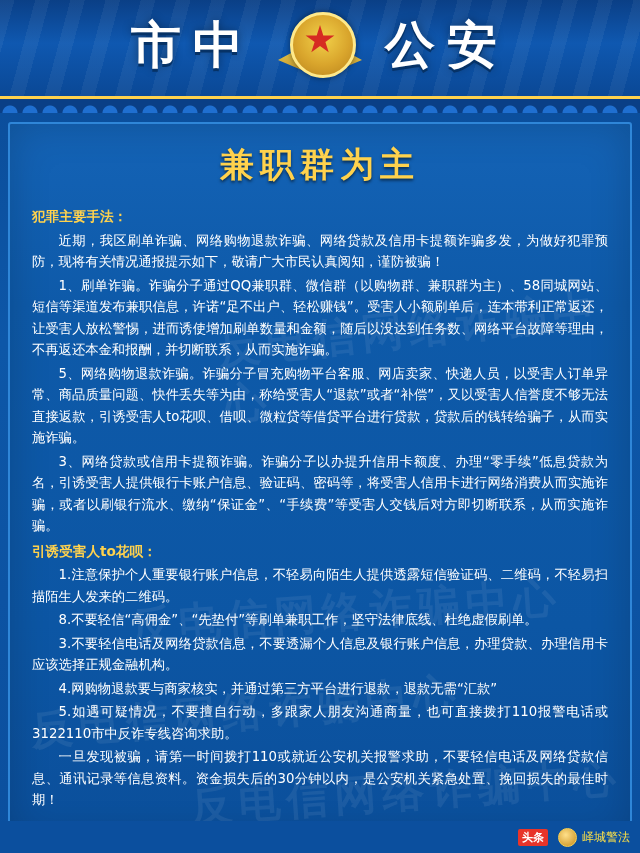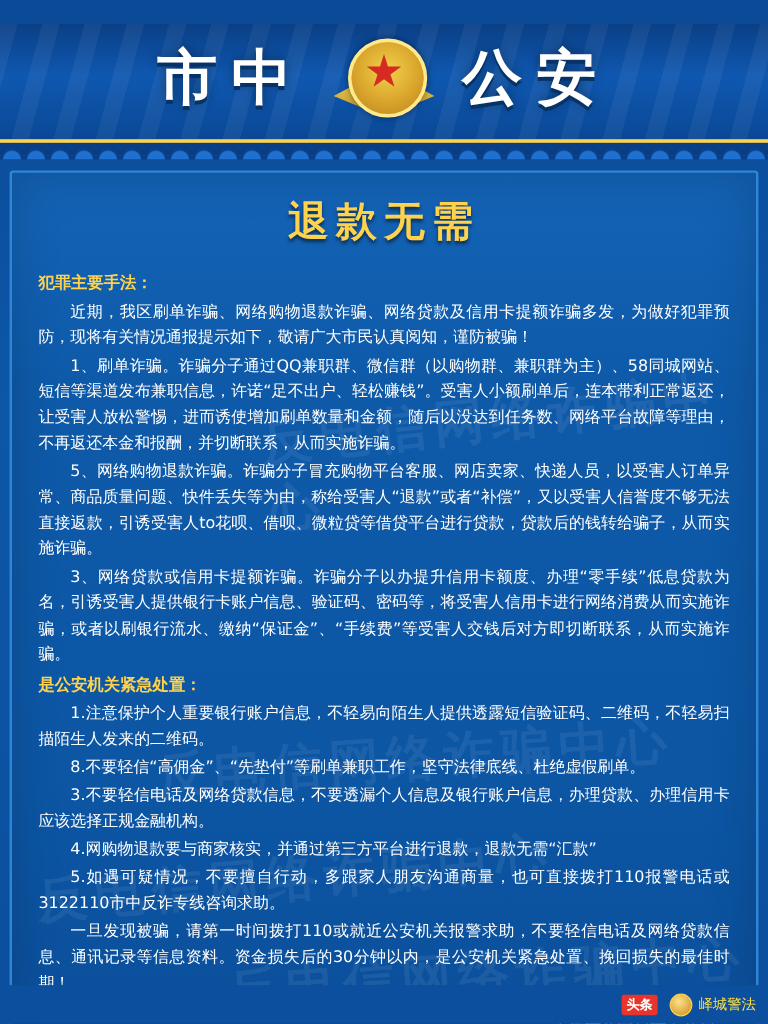--- a/index.html
+++ b/index.html
@@ -15,21 +15,20 @@
     background:linear-gradient(180deg,#0a4a96 0%,#0d57a8 40%,#0b4f9e 100%);
     overflow:hidden;
   }
 
   
   .header{
     position:relative;height:96px;
     background:linear-gradient(180deg,#0a3f86 0%,#0f58b0 45%,#0a4896 100%);
     border-bottom:3px solid #ffd24d;
     overflow:hidden;
-    margin-top:20px;
   }
   .header::before{
     content:"";position:absolute;left:0;right:0;top:0;height:96px;
     background:
       repeating-linear-gradient(105deg, rgba(255,255,255,0.05) 0 14px, rgba(255,255,255,0) 14px 34px);
   }
   .header-title{
     position:absolute;top:12px;left:0;right:0;
     text-align:center;
     color:#ffffff;
@@ -173,31 +172,31 @@
 
   <div class="card">
 
     <div class="watermark">
       <div class="wm1">反电信网络诈骗中心</div>
       <div class="wm2">反电信网络诈骗中心</div>
       <div class="wm3">反电信网络诈骗中心</div>
       <div class="wm4">反电信网络诈骗中心</div>
     </div>
 
-    <div class="doc-title">退款无需</div>
+    <div class="doc-title">兼职群为主</div>
 
     <div class="content">
       <p class="para section-head">犯罪主要手法：</p>
 
       <p class="para">近期，我区刷单诈骗、网络购物退款诈骗、网络贷款及信用卡提额诈骗多发，为做好犯罪预防，现将有关情况通报提示如下，敬请广大市民认真阅知，谨防被骗！</p>
       <p class="para">1、刷单诈骗。诈骗分子通过QQ兼职群、微信群（以购物群、兼职群为主）、58同城网站、短信等渠道发布兼职信息，许诺“足不出户、轻松赚钱”。受害人小额刷单后，连本带利正常返还，让受害人放松警惕，进而诱使增加刷单数量和金额，随后以没达到任务数、网络平台故障等理由，不再返还本金和报酬，并切断联系，从而实施诈骗。</p>
       <p class="para">5、网络购物退款诈骗。诈骗分子冒充购物平台客服、网店卖家、快递人员，以受害人订单异常、商品质量问题、快件丢失等为由，称给受害人“退款”或者“补偿”，又以受害人信誉度不够无法直接返款，引诱受害人to花呗、借呗、微粒贷等借贷平台进行贷款，贷款后的钱转给骗子，从而实施诈骗。</p>
       <p class="para">3、网络贷款或信用卡提额诈骗。诈骗分子以办提升信用卡额度、办理“零手续”低息贷款为名，引诱受害人提供银行卡账户信息、验证码、密码等，将受害人信用卡进行网络消费从而实施诈骗，或者以刷银行流水、缴纳“保证金”、“手续费”等受害人交钱后对方即切断联系，从而实施诈骗。</p>
 
-      <p class="para section-head">是公安机关紧急处置：</p>
+      <p class="para section-head">引诱受害人to花呗：</p>
       <p class="para">1.注意保护个人重要银行账户信息，不轻易向陌生人提供透露短信验证码、二维码，不轻易扫描陌生人发来的二维码。</p>
       <p class="para">8.不要轻信“高佣金”、“先垫付”等刷单兼职工作，坚守法律底线、杜绝虚假刷单。</p>
       <p class="para">3.不要轻信电话及网络贷款信息，不要透漏个人信息及银行账户信息，办理贷款、办理信用卡应该选择正规金融机构。</p>
       <p class="para">4.网购物退款要与商家核实，并通过第三方平台进行退款，退款无需“汇款”</p>
       <p class="para">5.如遇可疑情况，不要擅自行动，多跟家人朋友沟通商量，也可直接拨打110报警电话或3122110市中反诈专线咨询求助。</p>
       <p class="para">一旦发现被骗，请第一时间拨打110或就近公安机关报警求助，不要轻信电话及网络贷款信息、通讯记录等信息资料。资金损失后的30分钟以内，是公安机关紧急处置、挽回损失的最佳时期！</p>
     </div>
 
     <div class="sign">
       <div>枣庄市公安局市中分局</div>

